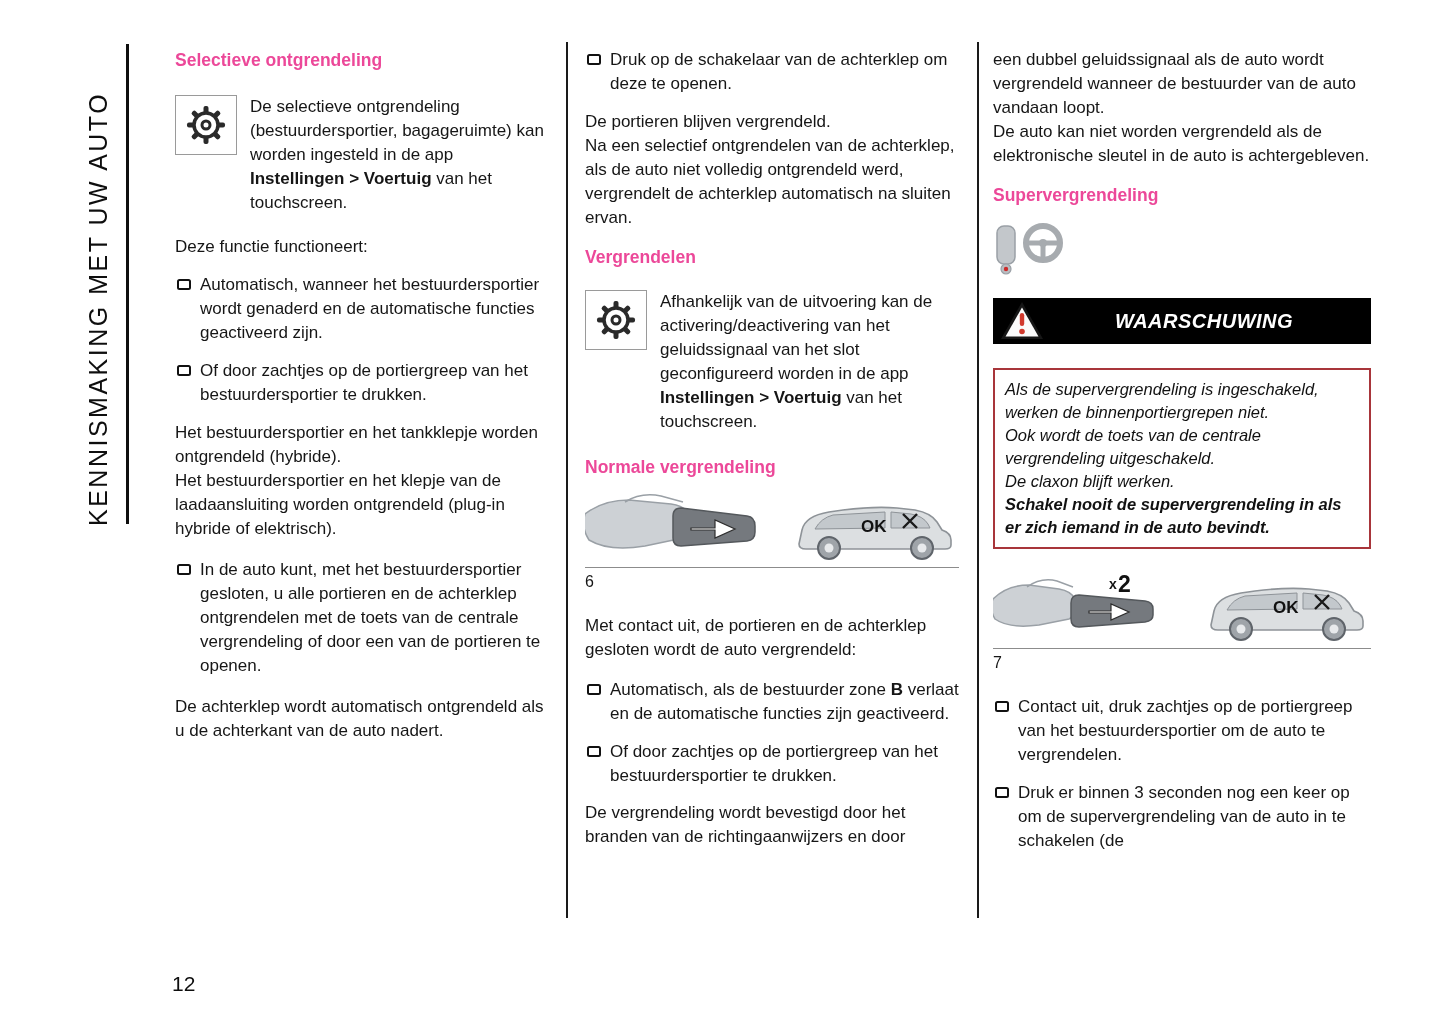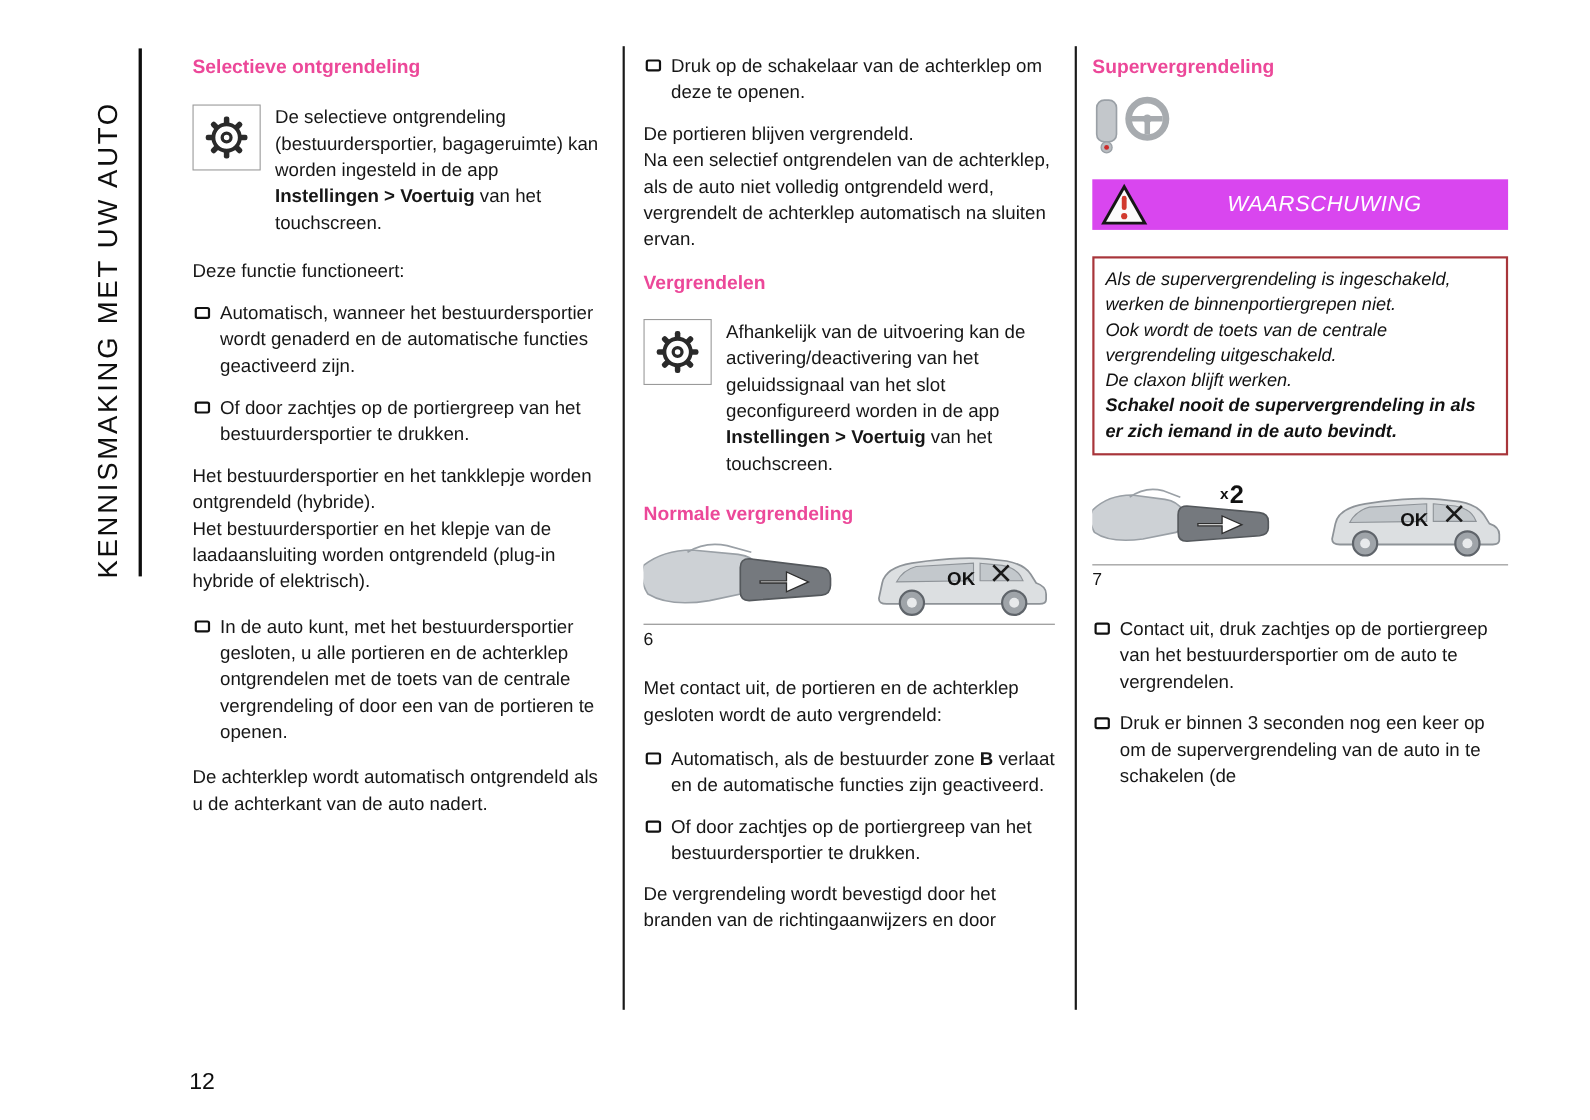--- a/index.html
+++ b/index.html
@@ -35,21 +35,21 @@
     border-radius:2.5px; margin:6px 9px 0 2px; }
   .bullet-text { font-size:17px; line-height:24px; }
   .iconpara { display:flex; }
   .iconbox { flex:none; width:62px; height:60px; border:1px solid #9a9a9a;
     display:flex; align-items:center; justify-content:center; margin-right:13px; background:#fff; }
   .icontext { font-size:17px; line-height:24px; }
   .figure {}
   .fig-art { position:relative; height:80px; border-bottom:1.5px solid #8c8c8c; }
   .fig-num { font-size:16px; margin-top:4px; line-height:20px; }
   svg text { font-family:"Liberation Sans", sans-serif; }
-  .banner { position:relative; height:46px; background:#d946ef; display:flex; align-items:center; }
+  .banner { position:relative; height:46px; background:#000000; display:flex; align-items:center;font-weight:bold; }
   .banner-icon { position:absolute; left:7px; top:3px; }
   .banner-title { width:100%; text-align:center; padding-left:44px; color:#ffffff;
     font-style:italic; font-size:20px; letter-spacing:0.5px; }
   .warnbox { border:2px solid #a8353a; padding:8px 10px; font-size:16.5px;
     line-height:23px; font-style:italic; color:#111; }
   .warnbox .line { display:block; }
   .warnbox .bold { font-weight:bold; }
   .keyicon { height:58px; }
   .pagenum { position:absolute; left:172px; top:972px; font-size:21px; color:#0e0e0e; }
 </style>
@@ -183,20 +183,24 @@
     <div class="bullet mb13">
       <span class="bullet-icon"></span>
       <span class="bullet-text">Of door zachtjes op de portiergreep van het bestuurdersportier te drukken.</span>
     </div>
 
     <p class="p">De vergrendeling wordt bevestigd door het branden van de richtingaanwijzers en door</p>
   </div>
 
   <div class="col col3">
 
+    <p class="p mb15">
+      <span class="line">een dubbel geluidssignaal als de auto wordt vergrendeld wanneer de bestuurder van de auto vandaan loopt.</span>
+      <span class="line">De auto kan niet worden vergrendeld als de elektronische sleutel in de auto is achtergebleven.</span>
+    </p>
 
     <h2 class="h-mb14">Supervergrendeling</h2>
 
     <div class="keyicon mb18">
       <svg width="84" height="58" viewBox="0 0 84 58">
         <rect x="4" y="4" width="18" height="38" rx="7" fill="#c3c7cb" stroke="#9aa0a6" stroke-width="1.5"></rect>
         <circle cx="13" cy="47" r="5" fill="#b9bdc1" stroke="#9aa0a6" stroke-width="1.2"></circle>
         <circle cx="13" cy="47" r="2.2" fill="#cc2a2a"></circle>
         <circle cx="50" cy="21" r="17" fill="none" stroke="#a7abaf" stroke-width="6"></circle>
         <path d="M36,21 L64,21 M50,24 L50,35" stroke="#a7abaf" stroke-width="5" fill="none"></path>

